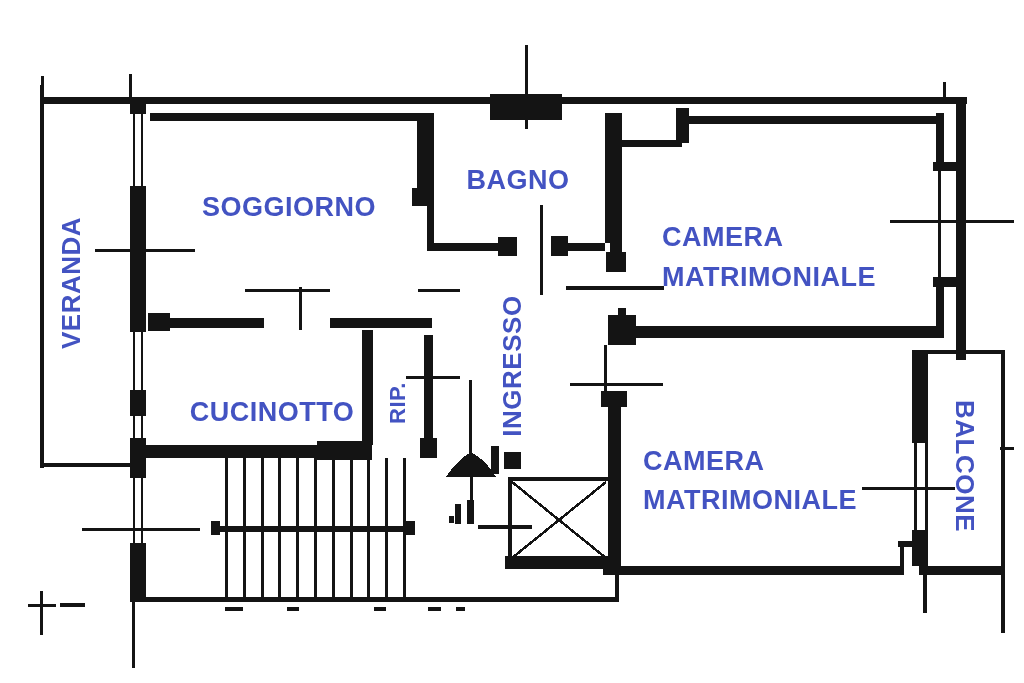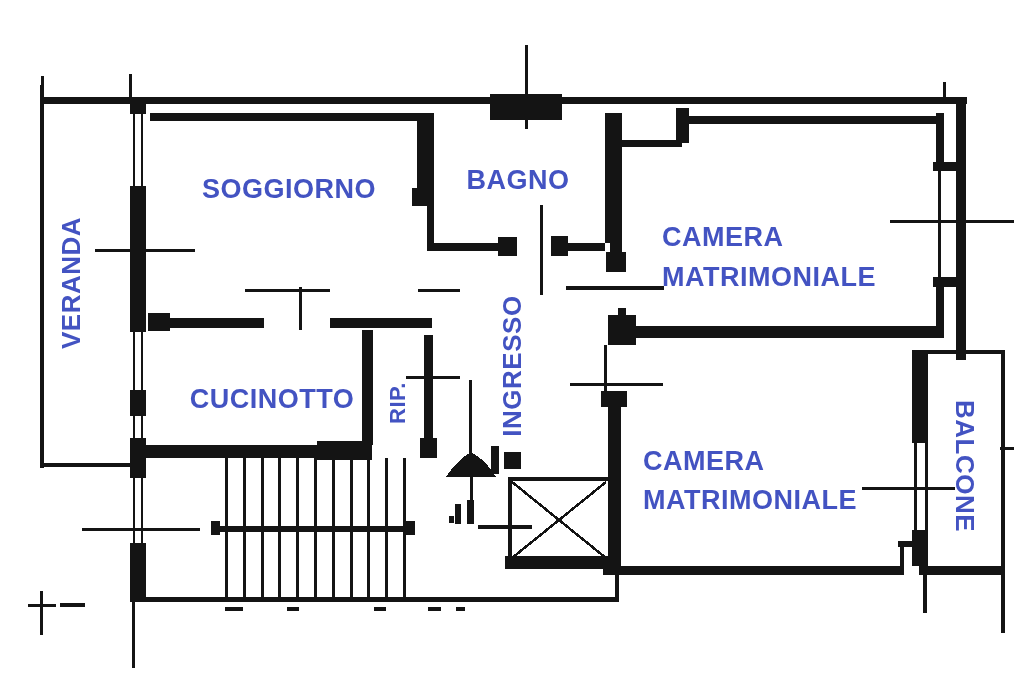--- a/index.html
+++ b/index.html
@@ -187,30 +187,30 @@
         <rect x="456" y="607" width="9" height="4"></rect>
         <rect x="28" y="604" width="28" height="3"></rect>
         <rect x="40" y="591" width="3" height="44"></rect>
         <rect x="60" y="603" width="25" height="4"></rect>
       </g>
     </g>
   </svg>
 
   <div class="lbl ccw fs26" style="left:71px;top:283px">VERANDA</div>
 
-  <div class="lbl" style="left:289px;top:189px">SOGGIORNO</div>
+  <div class="lbl" style="left:289px;top:207px">SOGGIORNO</div>
 
   <div class="lbl" style="left:518px;top:180px">BAGNO</div>
 
   <div class="lbl2" style="left:662px;top:185px">
     <span>CAMERA</span>
     <span>MATRIMONIALE</span>
   </div>
 
-  <div class="lbl" style="left:272px;top:399px">CUCINOTTO</div>
+  <div class="lbl" style="left:272px;top:412px">CUCINOTTO</div>
 
   <div class="lbl ccw fs22" style="left:398px;top:403px">RIP.</div>
 
   <div class="lbl ccw fs26" style="left:512px;top:366px">INGRESSO</div>
 
   <div class="lbl2" style="left:643px;top:410px;line-height:39px">
     <span>CAMERA</span>
     <span>MATRIMONIALE</span>
   </div>
 

